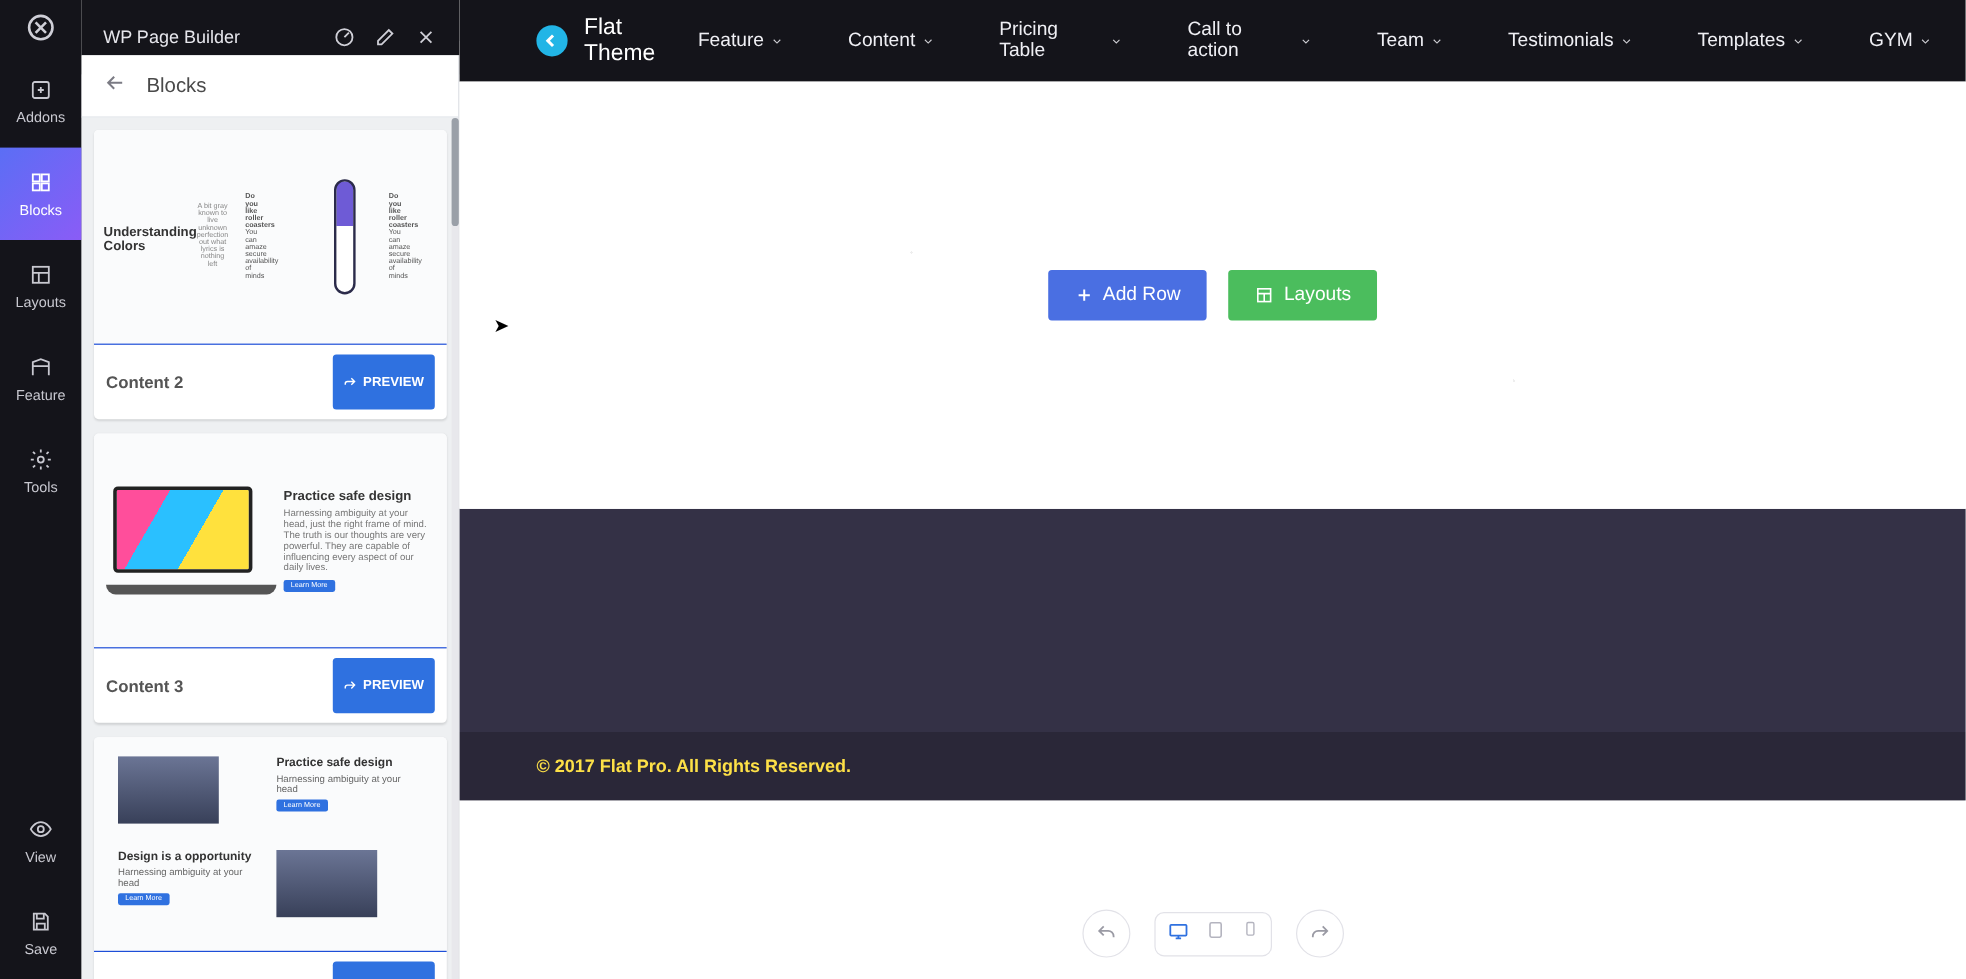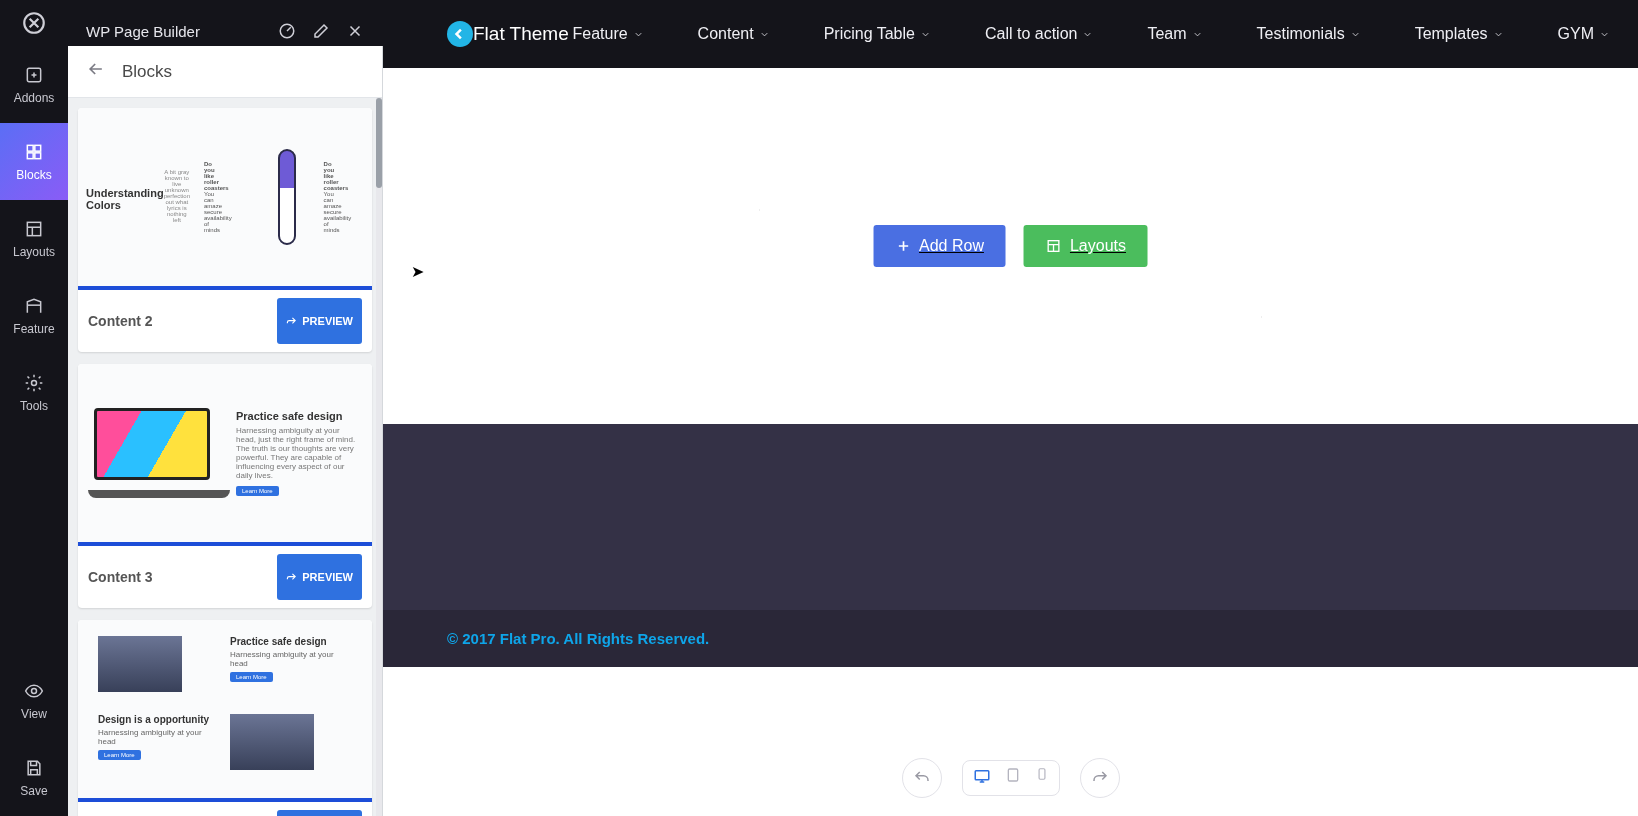--- a/index.html
+++ b/index.html
@@ -46,21 +46,21 @@
   height:52px; display:flex; align-items:center; gap:16px; padding:0 18px;
   background:#fff; border-bottom:1px solid #e2e5e9; color:#4a4a4a; font-size:17px;
 }
 .panel-scroll{ position:absolute; top:52px; left:0; right:0; bottom:0; overflow-y:auto; padding:10px 10px 20px;}
 .card{
   background:#fff; border-radius:4px; box-shadow:0 1px 2px rgba(0,0,0,.12);
   margin-bottom:12px; overflow:hidden;
 }
 .thumb{ height:178px; background:#fafbfc; display:flex; align-items:center; justify-content:center; padding:8px; }
 .cardfoot{
-  display:flex; align-items:center; padding:8px 10px; border-top:4px solid #1d4ed8;
+  display:flex; align-items:center; padding:8px 10px; border-top:1px solid #1d4ed8;
 }
 .cardfoot .name{ flex:1; font-size:14px; font-weight:600; color:#555; }
 .preview-btn{
   background:#2f71e0; color:#fff; font-size:11px; font-weight:600;
   padding:17px 9px; border-radius:3px; display:flex; align-items:center; gap:5px;
 }
 
 
 .t-phone{ display:flex; flex-direction:row; align-items:center; width:100%; height:100%; }
 .t-phone h4{ font-size:11px; color:#333; margin-top:4px;}
@@ -82,41 +82,41 @@
 .txt .mini{display:inline-block;margin-top:4px;background:#2f71e0;color:#fff;font-size:6px;padding:2px 6px;border-radius:2px;}
 
 
 .canvas{
   position:absolute; left:383px; top:0; right:0; bottom:0; background:#fff;
 }
 .canvashead{
   height:68px; background:#14141a; color:#fff; display:flex; align-items:center;
   padding:0 28px 0 64px;
 }
-.logo{ display:flex; align-items:center; gap:0; font-size:19px; font-weight:500;}
+.logo{ display:flex; align-items:center; gap:14px; font-size:19px; font-weight:500;}
 .logo .dot{width:26px;height:26px;border-radius:50%;background:#22b5e6;display:flex;align-items:center;justify-content:center;}
 .navmenu{ margin-left:auto; display:flex; gap:54px; font-size:16px;}
 .navitem{ display:flex; align-items:center; gap:5px; color:#efeff4;}
 .navitem svg{opacity:.85;}
 
 .dropzone{
   position:relative; height:356px;
   background:
     radial-gradient(1px 1px at 30% 40%, #eee 1px, transparent 1px),
     radial-gradient(1px 1px at 70% 70%, #eee 1px, transparent 1px),
     #ffffff;
 }
-.dz-center{position:absolute; left:50%; top:50%; transform:translate(-50%,-50%); display:flex; gap:18px;text-decoration:underline;}
+.dz-center{position:absolute; left:50%; top:50%; transform:translate(-50%,-50%); display:flex; gap:18px;}
 .btn{display:flex; align-items:center; gap:8px; padding:12px 22px; color:#fff; font-size:16px; border-radius:3px;}
 .btn-blue{background:#4a6fe2;}
 .btn-green{background:#4bbd5d;}
 
 .darkband{height:186px; background:#343146;}
 .footer{
-  background:#2a2738; color:#0ea5e9; font-size:15px; font-weight:600;
+  background:#2a2738; color:#fde047; font-size:15px; font-weight:600;
   padding:20px 64px;
 }
 
 .devbar{
   position:absolute; left:50%; bottom:18px; transform:translateX(-50%);
   display:flex; align-items:center; gap:20px;
 }
 .circbtn{
   width:40px;height:40px;border:1px solid #e2e2e8;border-radius:50%;
   display:flex;align-items:center;justify-content:center;color:#9a9aa4;background:#fff;

